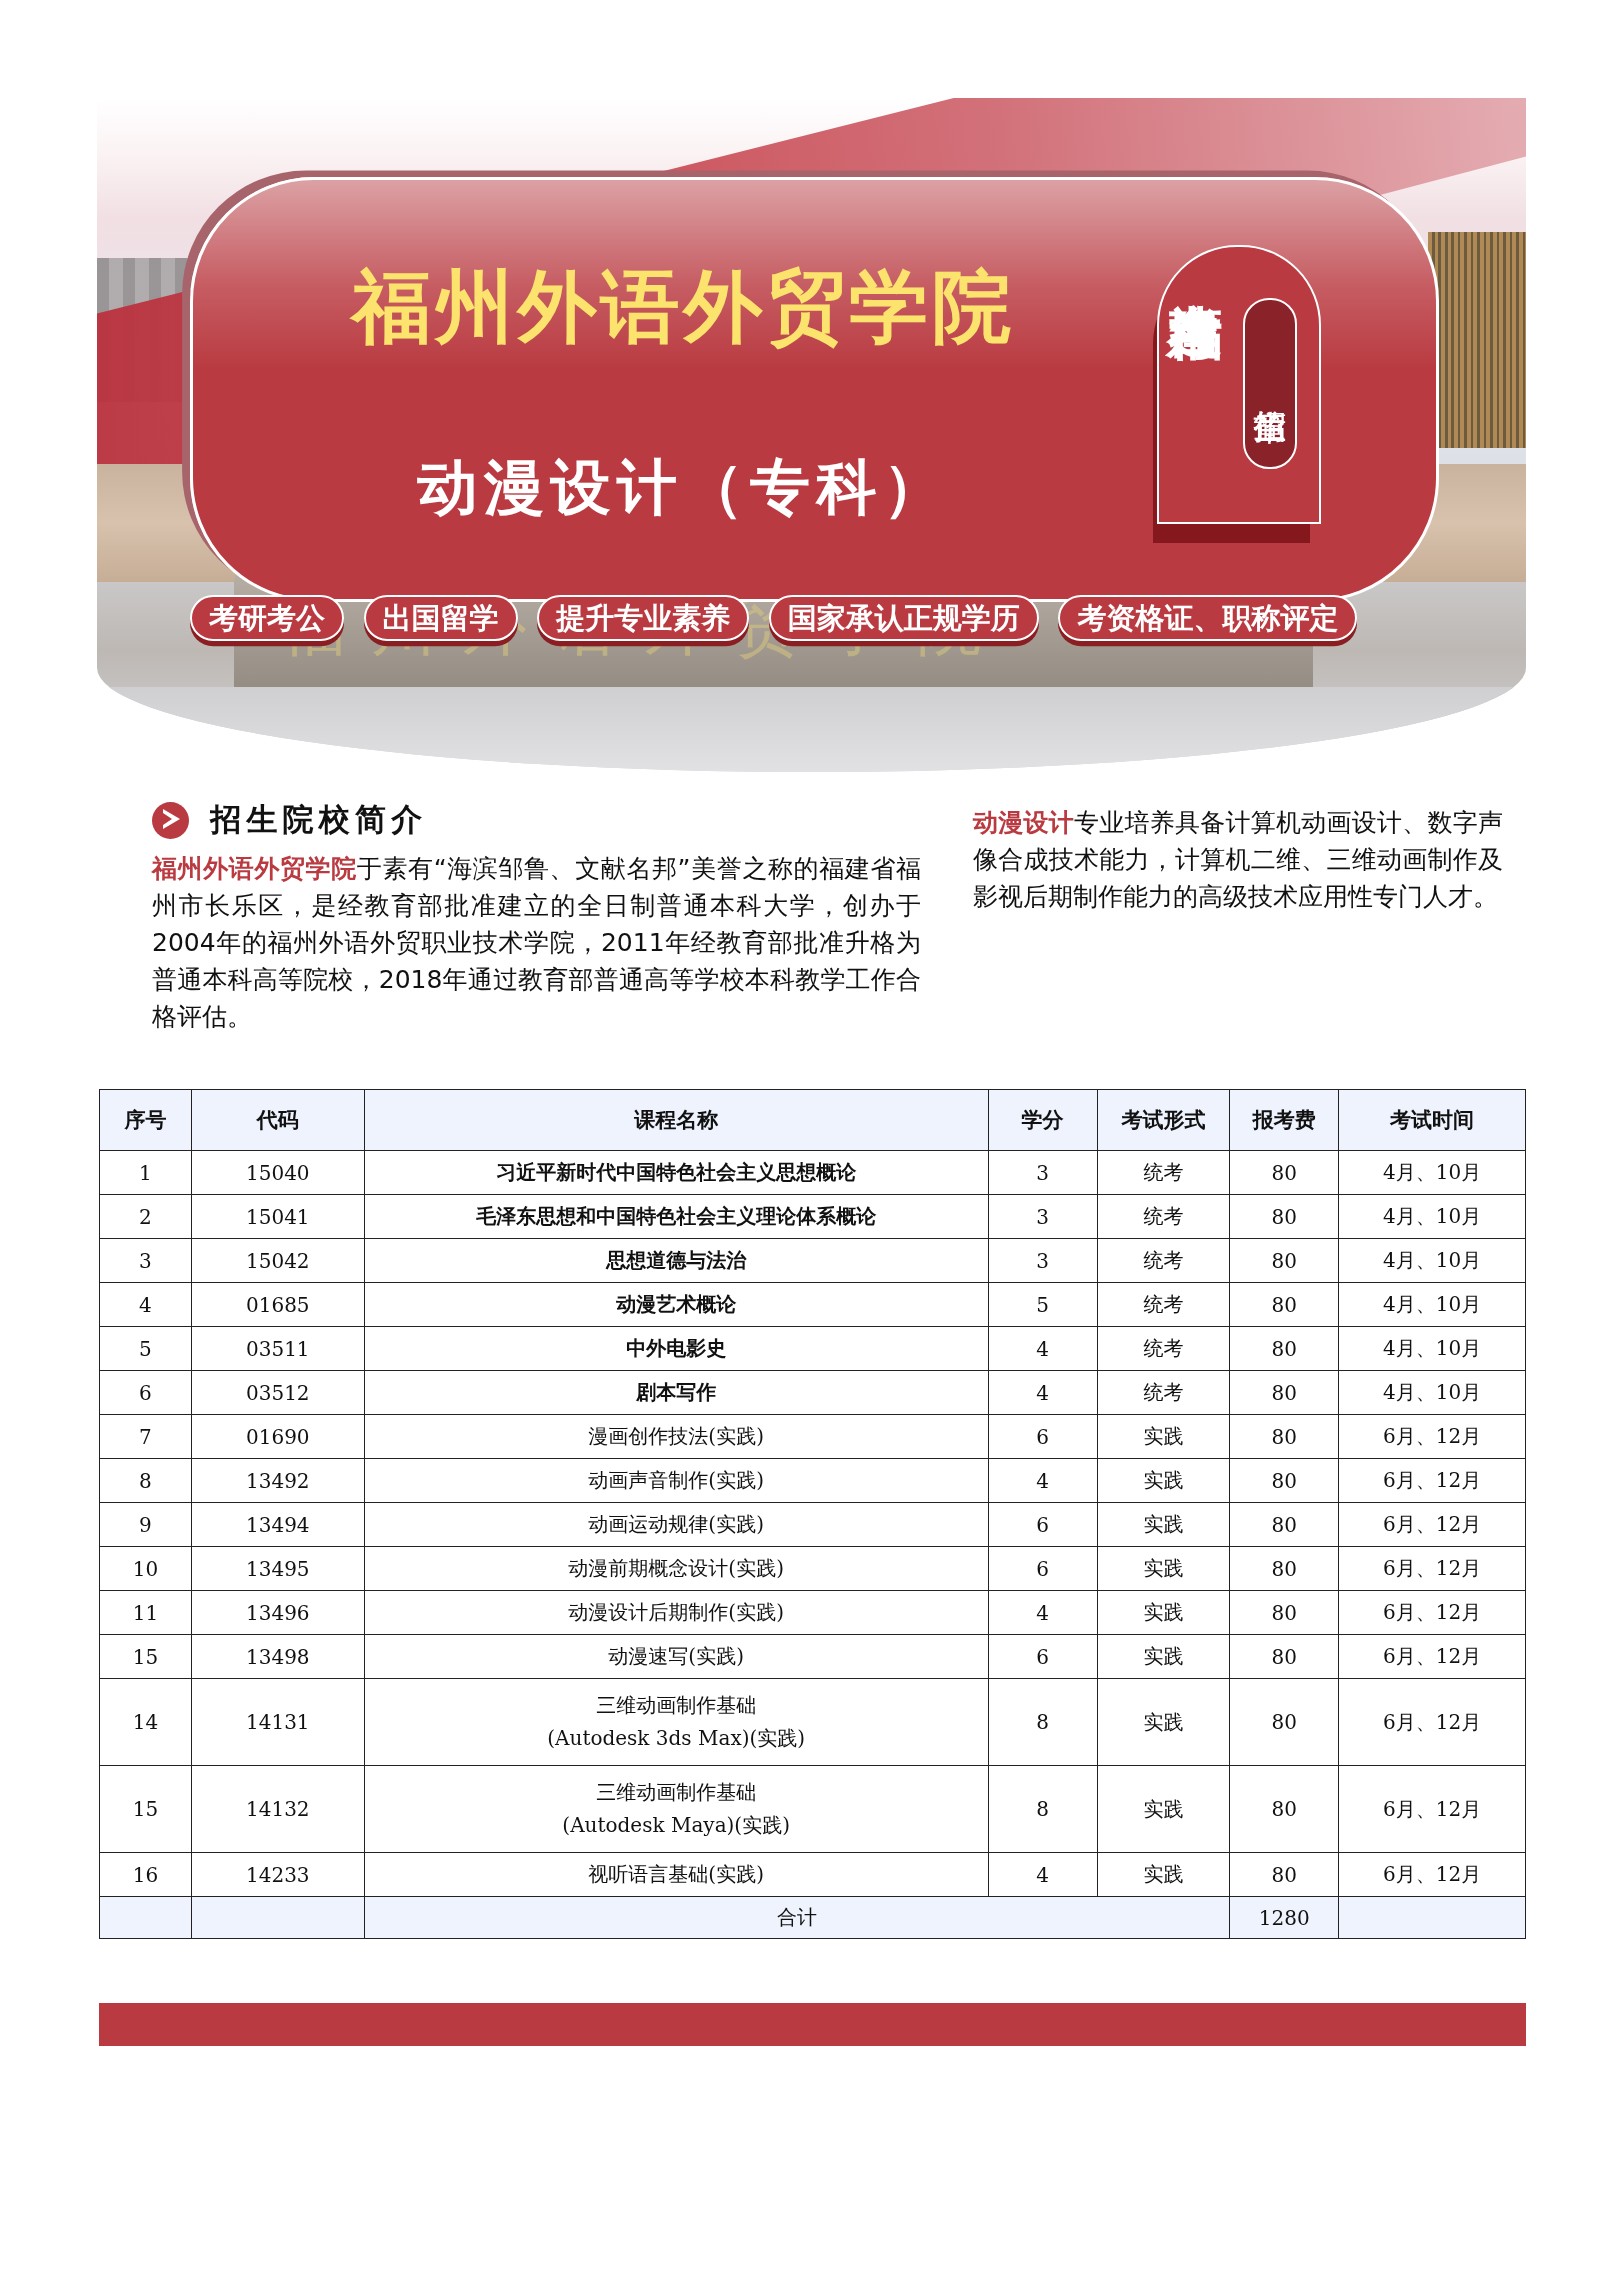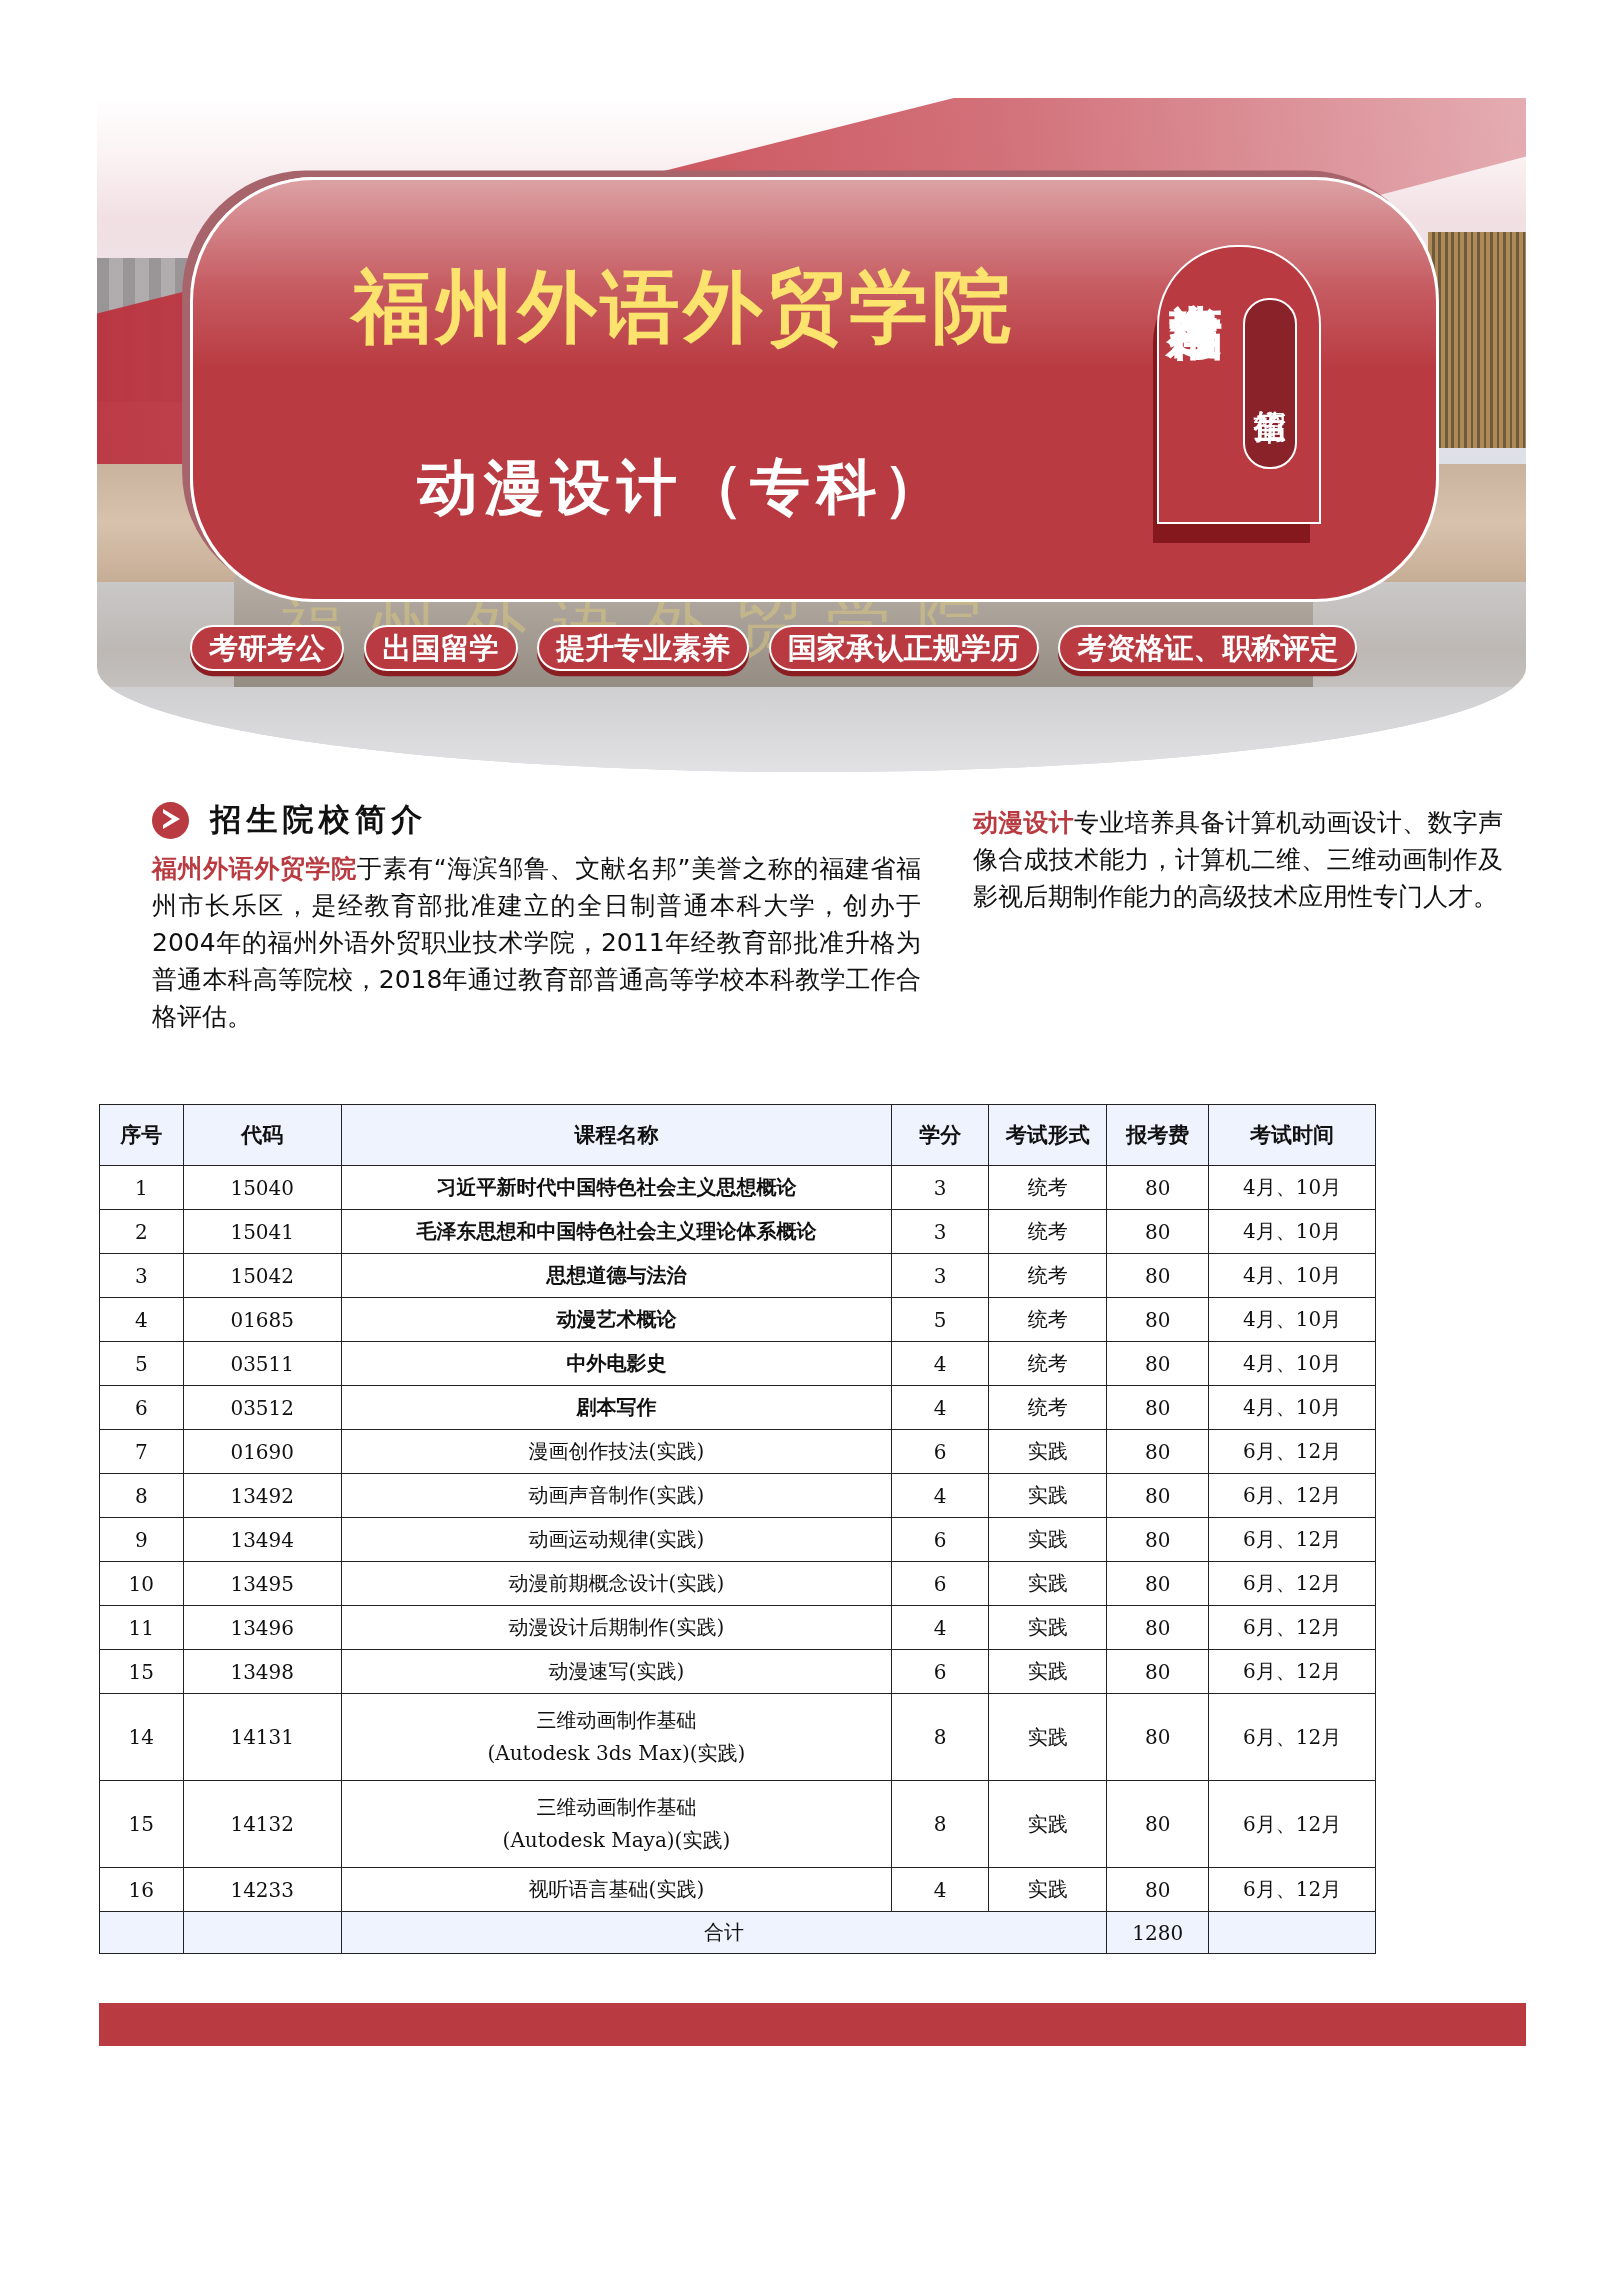--- a/index.html
+++ b/index.html
@@ -42,40 +42,40 @@
   .badge-shadow { position:absolute; left:1153px; top:265px; width:157px; height:278px; background:#85181d;
                   border-radius:79px 79px 0 0; }
   .badge { position:absolute; left:1157px; top:245px; width:160px; height:275px;
            border:2.6px solid #ffffff; border-radius:80px 80px 0 0; background:#b93b41; }
   .badge-big { position:absolute; left:11.8px; top:13px; width:59px; font-weight:bold; color:#fff;
                font-size:55px; line-height:68px; text-align:center; writing-mode:vertical-rl; }
   .badge-pill { position:absolute; left:84px; top:51px; width:50px; height:167px; background:#8a222a;
                 border:2px solid #ffffff; border-radius:26px; color:#ffffff; font-size:33px; line-height:38px;
                 text-align:center; writing-mode:vertical-rl; display:flex; align-items:center; justify-content:center; }
 
-  .tags { position:absolute; left:190px; top:625px; width:1249px; height:52px; display:flex; gap:19.6px; }
+  .tags { position:absolute; left:190px; top:595px; width:1249px; height:52px; display:flex; gap:19.6px; }
   .tag { height:42px; padding:0 17px; background:#b93b41; color:#fff; border:2.6px solid #ffffff;
          border-radius:26px; font-size:29px; font-weight:bold; line-height:42px;
          box-shadow:0 5.2px 0 #8a1e23; white-space:nowrap; }
 
   
   .section { position:absolute; }
   .sec-head { display:flex; align-items:center; gap:9.2px; height:46px; }
   .arrow-icon { width:37px; height:37px; border-radius:50%; background:#b93b41; position:relative; }
   .arrow-icon::after { content:""; position:absolute; left:10.5px; top:7.9px; width:0; height:0;
                        border-left:17px solid #ffffff; border-top:10.5px solid transparent; border-bottom:10.5px solid transparent; }
   .arrow-icon::before { content:""; position:absolute; left:10.5px; top:11.8px; width:0; height:0; z-index:2;
                         border-left:9.2px solid #b93b41; border-top:6.5px solid transparent; border-bottom:6.5px solid transparent; }
   .sec-title { font-size:31px; font-weight:bold; letter-spacing:5.2px;margin-left:12px; }
   .sec-body { margin-top:6.5px; font-size:25px; line-height:37px; color:#111; text-align:justify; }
   .hl { color:#b93b41; font-weight:bold; }
 
   
-  .tbl { position:absolute; left:99px; top:1089px; width:1277px; border-collapse:collapse;
-         font-family:"DejaVu Serif",serif; font-size:20px; color:#111;margin-top:15px; }
+  .tbl { position:absolute; left:99px; top:1089px; width:1427px; border-collapse:collapse;
+         font-family:"DejaVu Serif",serif; font-size:20px; color:#111; }
   .tbl th, .tbl td { border:1.3px solid #222; text-align:center; vertical-align:middle; padding:0 3.9px; }
   .tbl th { background:#eff3fe; font-family:"DejaVu Sans",sans-serif; font-weight:bold; height:60px; font-size:21px; }
   .tbl td { height:43px; background:#ffffff; }
   .tbl tr.tall td { height:86px; }
   .tbl td.bold { font-weight:bold; }
   .tbl tr.total td { background:#eff3fe; height:41px; }
   .red-bar { position:absolute; left:99px; top:2003px; width:1427px; height:43px; background:#b93b41; }
 </style>
 </head>
 <body>

